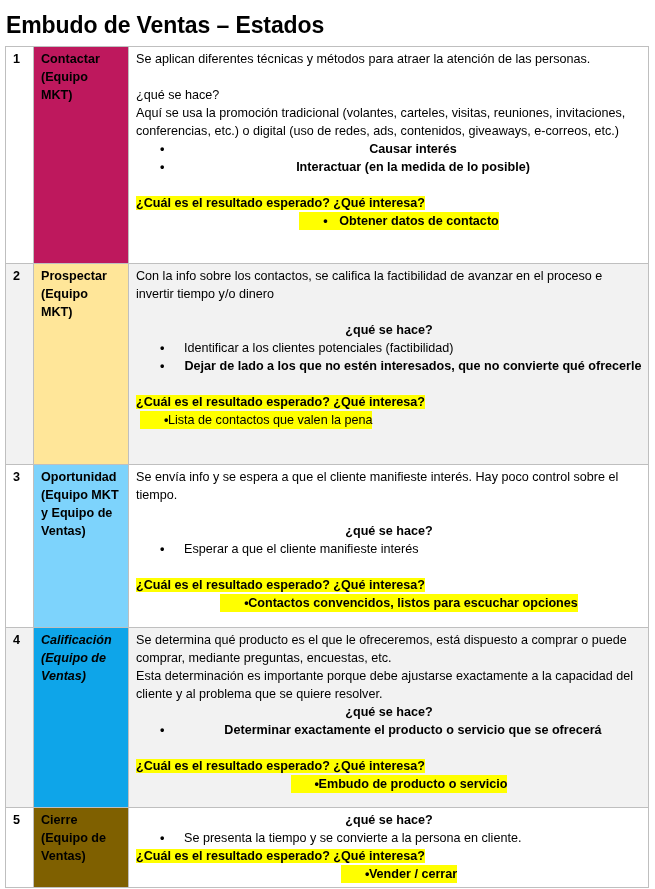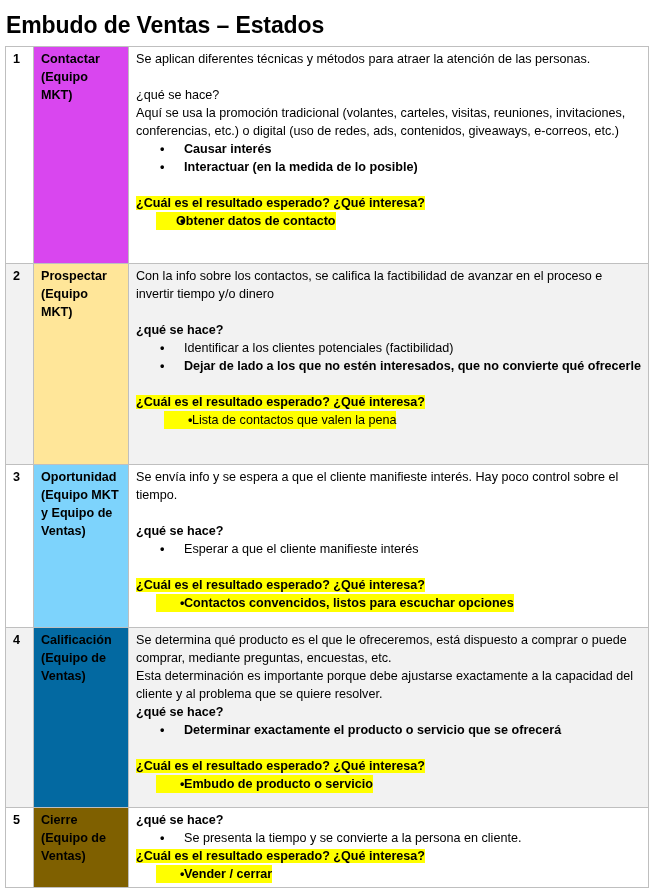--- a/index.html
+++ b/index.html
@@ -23,72 +23,72 @@
   td.num { font-weight: bold; padding-left: 7px; }
   td.stage { font-weight: bold; padding-left: 7px; padding-right: 4px; }
   td.desc { padding-left: 7px; padding-right: 6px; }
   tr.alt td.num, tr.alt td.desc { background: #f2f2f2; }
   .blank { height: 18px; }
   ul.bul { list-style: none; margin: 0; padding: 0; }
   ul.bul li { position: relative; padding-left: 48px; }
   ul.bul li::before {
     content: "\2022"; position: absolute; left: 24px; top: 0; font-weight: bold;
   }
-  .b { font-weight: bold; }
+  .b { font-weight: bold; text-align: center; }
   .hl-q { background: #ffff00; font-weight: bold; }
   li.hl-li { display: inline-block; background: #ffff00; padding-right: 0; }
 </style>
 </head>
 <body>
 
 <div class="title">Embudo de Ventas – Estados</div>
 
 <table class="funnel">
   <colgroup>
       <col class="c-num">
       <col class="c-stage">
       <col class="c-desc">
     </colgroup>
 
   <tbody>
       <tr style="height:217px;">
     <td class="num">1</td>
-    <td class="stage" style="background:#d946ef;">Contactar (Equipo MKT)</td>
+    <td class="stage" style="background:#be185d;">Contactar (Equipo MKT)</td>
     <td class="desc">
       <div>Se aplican diferentes técnicas y métodos para atraer la atención de las personas.</div>
       <div class="blank"></div>
       <div>¿qué se hace?</div>
       <div>Aquí se usa la promoción tradicional (volantes, carteles, visitas, reuniones, invitaciones, conferencias, etc.) o digital (uso de redes, ads, contenidos, giveaways, e-correos, etc.)</div>
       <ul class="bul b">
         <li>Causar interés</li>
         <li>Interactuar (en la medida de lo posible)</li>
       </ul>
       <div class="blank"></div>
       <div><span class="hl-q">¿Cuál es el resultado esperado? ¿Qué interesa?</span></div>
       <ul class="bul b">
-        <li class="hl-li" style="margin-left:20px;padding-left:20px;"><span>Obtener datos de contacto</span></li>
+        <li class="hl-li" style="margin-left:20px;padding-left:40px;"><span>Obtener datos de contacto</span></li>
       </ul>
     </td>
   </tr>
 
   <tr class="alt" style="height:201px;">
     <td class="num">2</td>
     <td class="stage" style="background:#ffe699;">Prospectar (Equipo MKT)</td>
     <td class="desc">
       <div>Con la info sobre los contactos, se califica la factibilidad de avanzar en el proceso e invertir tiempo y/o dinero</div>
       <div class="blank"></div>
       <div class="b">¿qué se hace?</div>
       <ul class="bul">
         <li>Identificar a los clientes potenciales (factibilidad)</li>
         <li class="b">Dejar de lado a los que no estén interesados, que no convierte qué ofrecerle</li>
       </ul>
       <div class="blank"></div>
       <div><span class="hl-q">¿Cuál es el resultado esperado? ¿Qué interesa?</span></div>
       <ul class="bul">
-        <li class="hl-li" style="margin-left:28px;padding-left:28px;"><span>Lista de contactos que valen la pena</span></li>
+        <li class="hl-li" style="margin-left:4px;padding-left:28px;"><span>Lista de contactos que valen la pena</span></li>
       </ul>
     </td>
   </tr>
 
   <tr style="height:163px;">
     <td class="num">3</td>
     <td class="stage" style="background:#7dd3fc;">Oportunidad (Equipo MKT y Equipo de Ventas)</td>
     <td class="desc">
       <div>Se envía info y se espera a que el cliente manifieste interés. Hay poco control sobre el tiempo.</div>
       <div class="blank"></div>
@@ -99,21 +99,21 @@
       <div class="blank"></div>
       <div><span class="hl-q">¿Cuál es el resultado esperado? ¿Qué interesa?</span></div>
       <ul class="bul b">
         <li class="hl-li" style="margin-left:20px;padding-left:28px;"><span>Contactos convencidos, listos para escuchar opciones</span></li>
       </ul>
     </td>
   </tr>
 
   <tr class="alt" style="height:180px;">
     <td class="num">4</td>
-    <td class="stage" style="background:#0369a1;">Calificación (Equipo de Ventas)</td>
+    <td class="stage" style="background:#0ea5e9;font-style:italic;">Calificación (Equipo de Ventas)</td>
     <td class="desc">
       <div>Se determina qué producto es el que le ofreceremos, está dispuesto a comprar o puede comprar, mediante preguntas, encuestas, etc.</div>
       <div>Esta determinación es importante porque debe ajustarse exactamente a la capacidad del cliente y al problema que se quiere resolver.</div>
       <div class="b">¿qué se hace?</div>
       <ul class="bul b">
         <li>Determinar exactamente el producto o servicio que se ofrecerá</li>
       </ul>
       <div class="blank"></div>
       <div><span class="hl-q">¿Cuál es el resultado esperado? ¿Qué interesa?</span></div>
       <ul class="bul b">

